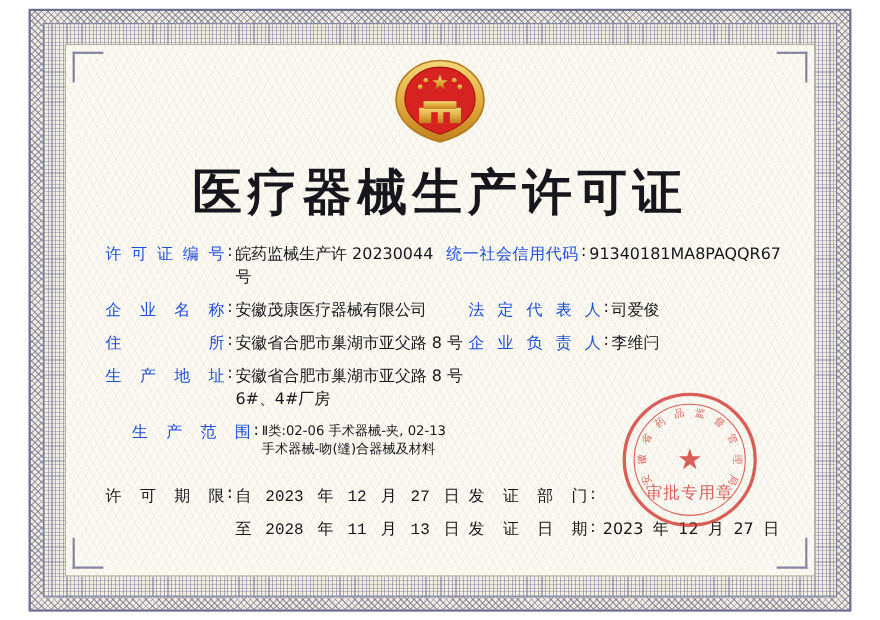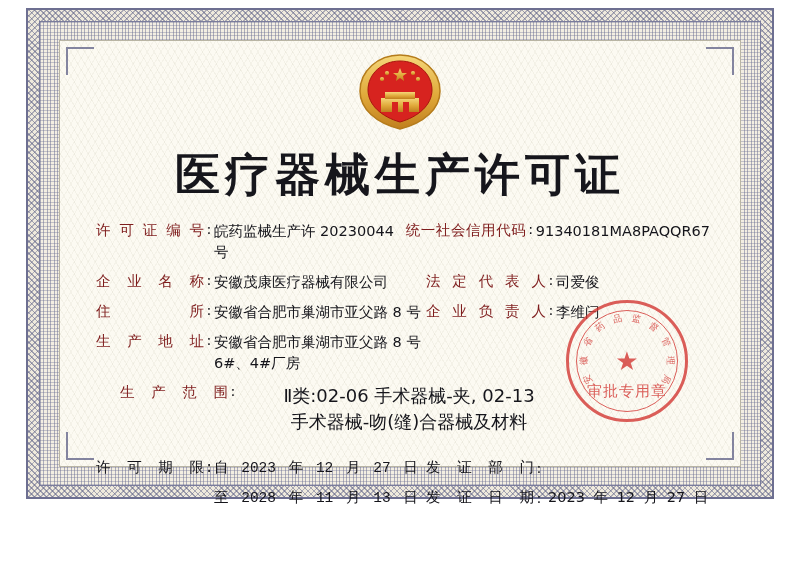--- a/index.html
+++ b/index.html
@@ -13,21 +13,21 @@
     overflow: hidden;
     font-family: "DejaVu Sans", "Liberation Sans", sans-serif;
   }
 
   
   .certificate {
     position: absolute;
     left: 26px;
     top: 8px;
     width: 748px;
-    height: 491px;
+    height: 548px;
     background: #fbf8ef;
     box-sizing: border-box;
   }
 
   
   .border-outer {
     position: absolute;
     inset: 0;
     border: 2px solid #6d6f91;
     box-sizing: border-box;
@@ -149,21 +149,21 @@
     flex: 1;
     display: flex;
     align-items: flex-start;
   }
   .label {
     width: 108px;
     flex: 0 0 108px;
     text-align: justify;
     text-align-last: justify;
     font-size: 14.5px;
-    color: #7f1d1d;
+    color: #1d4ed8;
     white-space: nowrap;
   }
   .label.wide {
     width: 120px;
     flex: 0 0 120px;
   }
   .colon {
     width: 10px;
     flex: 0 0 10px;
     text-align: center;
@@ -171,22 +171,21 @@
   .value {
     flex: 1;
     font-size: 14.5px;
     line-height: 1.45;
     color: #15151b;
   }
   .value .line2 {
     display: block;
   }
   .value.small {
-    font-size: 18px;
-    text-align: center;
+    font-size: 12px;
   }
 
   
   .date-row {
     display: flex;
     align-items: center;
     margin-bottom: 11px;
   }
   .date-row .pre {
     width: 108px;

